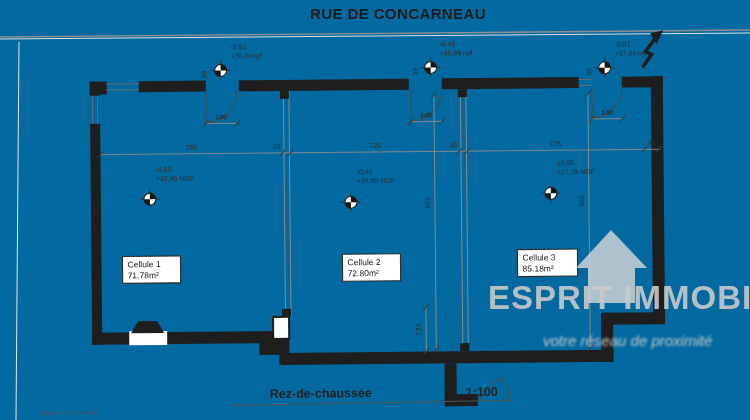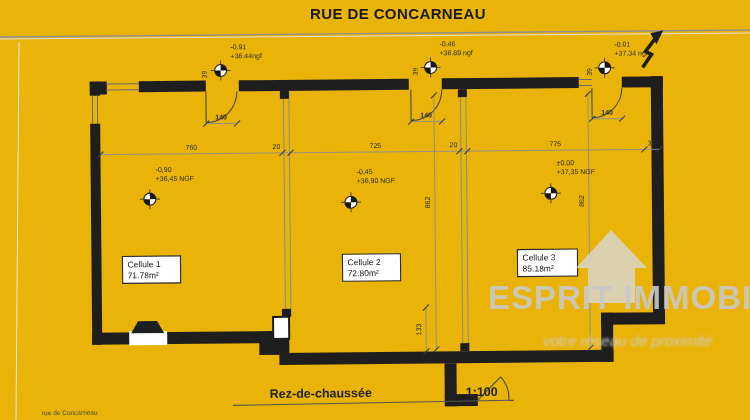--- a/index.html
+++ b/index.html
@@ -1,16 +1,16 @@
 <!DOCTYPE html>
 <html><head>
 <meta charset="utf-8">
 <style>
   html,body{margin:0;padding:0;background:#ffffff;}
-  .page{position:relative;width:750px;height:420px;background:#eab308;overflow:hidden;
+  .page{position:relative;width:750px;height:420px;background:#0369a1;overflow:hidden;
         font-family:"Liberation Sans", sans-serif;}
   svg text{font-family:"Liberation Sans", sans-serif;}
   .wall{fill:#1e1e1e;stroke:none;}
   .thin{stroke:#6a6a6a;stroke-width:1;fill:none;}
   .door{stroke:#4a4a4a;stroke-width:1.1;fill:none;}
   .part{stroke:#8a8a8a;stroke-width:1;fill:none;}
   .dim{stroke:#8d8d8d;stroke-width:0.9;fill:none;}
   .tick{stroke:#3c3c3c;stroke-width:1.1;}
   .dimtxt{font-size:7px;fill:#2d2d2d;}
   .lvltxt{font-size:7px;fill:#2d2d2d;}

